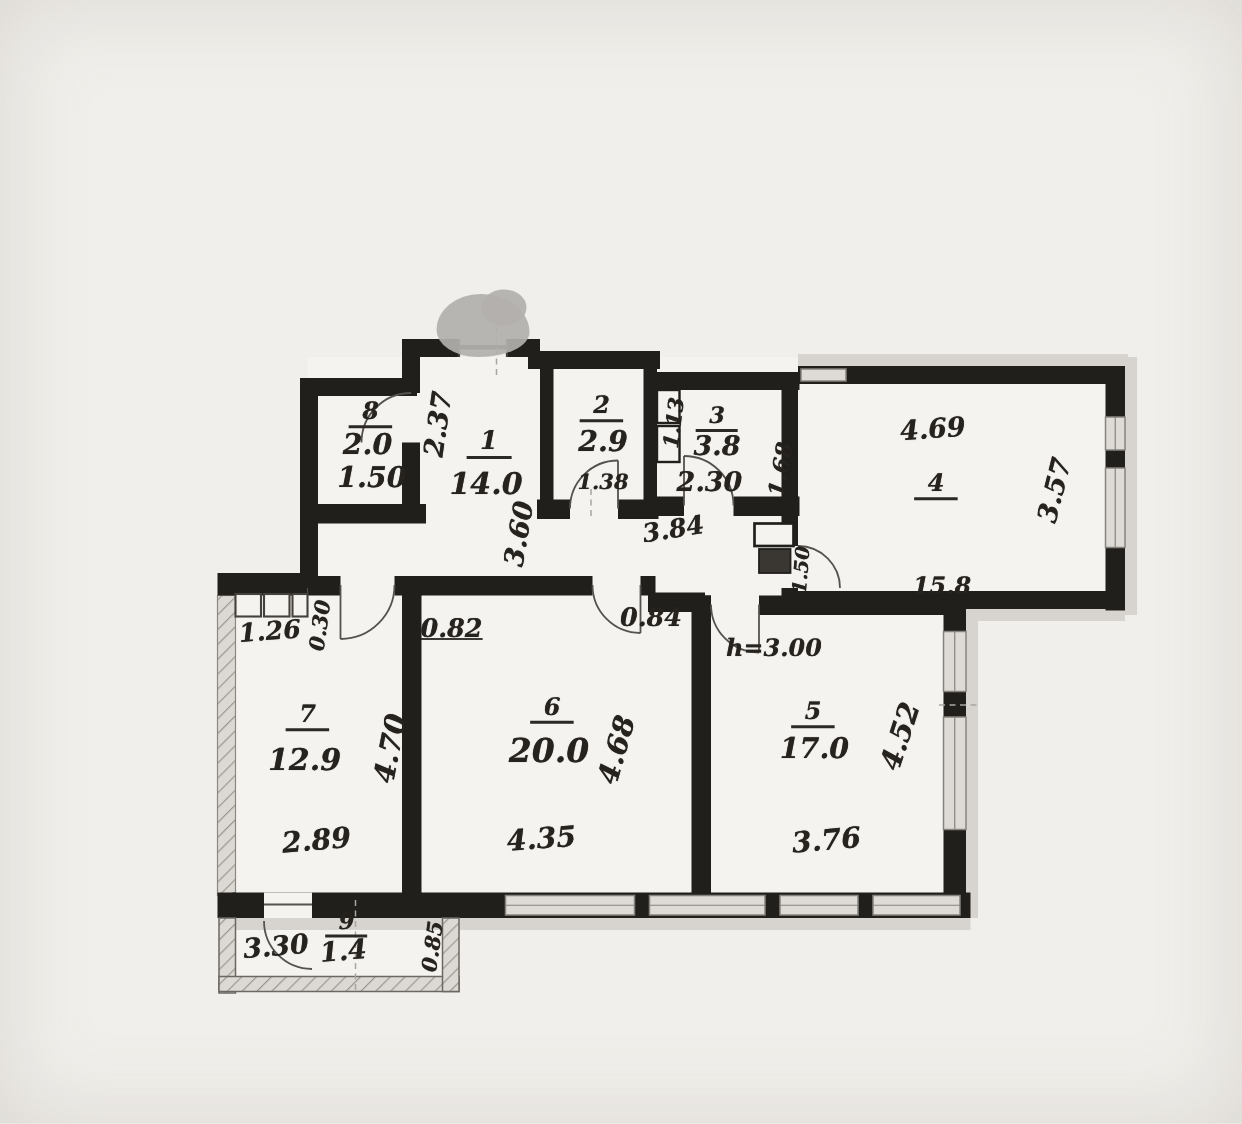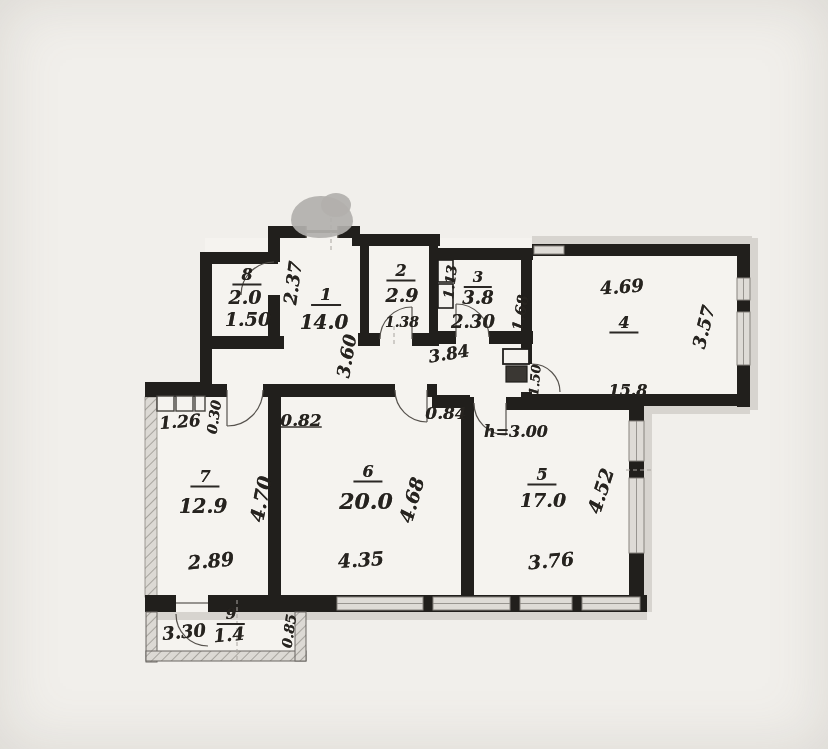--- a/index.html
+++ b/index.html
@@ -204,21 +204,21 @@
   <div class="lbl room-num" style="left:542px;top:476px;font-size:16px;">5</div>
   <div class="lbl" style="left:543px;top:500px;font-size:19px;">17.0</div>
   <div class="lbl" style="left:551px;top:561px;font-size:19px;transform:translate(-50%,-50%) rotate(-5deg);">3.76</div>
   <div class="lbl" style="left:601px;top:491px;font-size:19px;transform:translate(-50%,-50%) rotate(-72deg);">4.52</div>
 
   <div class="lbl room-num" style="left:368px;top:473px;font-size:16px;">6</div>
   <div class="lbl" style="left:366px;top:501px;font-size:22px;">20.0</div>
   <div class="lbl" style="left:361px;top:560px;font-size:19px;transform:translate(-50%,-50%) rotate(-4deg);">4.35</div>
   <div class="lbl" style="left:412px;top:500px;font-size:19px;transform:translate(-50%,-50%) rotate(-74deg);">4.68</div>
   <div class="lbl" style="left:301px;top:420px;font-size:17px;text-decoration:underline;">0.82</div>
-  <div class="lbl" style="left:446px;top:413px;font-size:17px;">0.84</div>
+  <div class="lbl" style="left:434px;top:413px;font-size:17px;">0.84</div>
 
   <div class="lbl room-num" style="left:205px;top:478px;font-size:16px;">7</div>
   <div class="lbl" style="left:203px;top:506px;font-size:20px;">12.9</div>
   <div class="lbl" style="left:211px;top:561px;font-size:19px;transform:translate(-50%,-50%) rotate(-5deg);">2.89</div>
   <div class="lbl" style="left:261px;top:499px;font-size:19px;transform:translate(-50%,-50%) rotate(-79deg);">4.70</div>
   <div class="lbl" style="left:180px;top:422px;font-size:17px;transform:translate(-50%,-50%) rotate(-4deg);">1.26</div>
   <div class="lbl" style="left:214px;top:417px;font-size:14px;transform:translate(-50%,-50%) rotate(-82deg);">0.30</div>
 
   <div class="lbl room-num" style="left:247px;top:276px;font-size:16px;">8</div>
   <div class="lbl" style="left:245px;top:297px;font-size:19px;">2.0</div>

